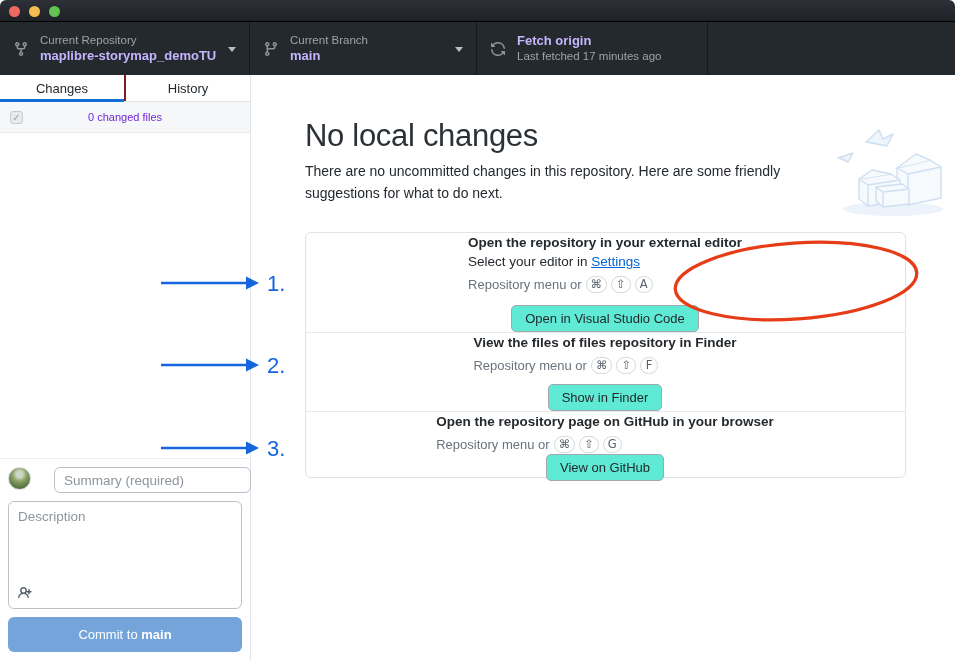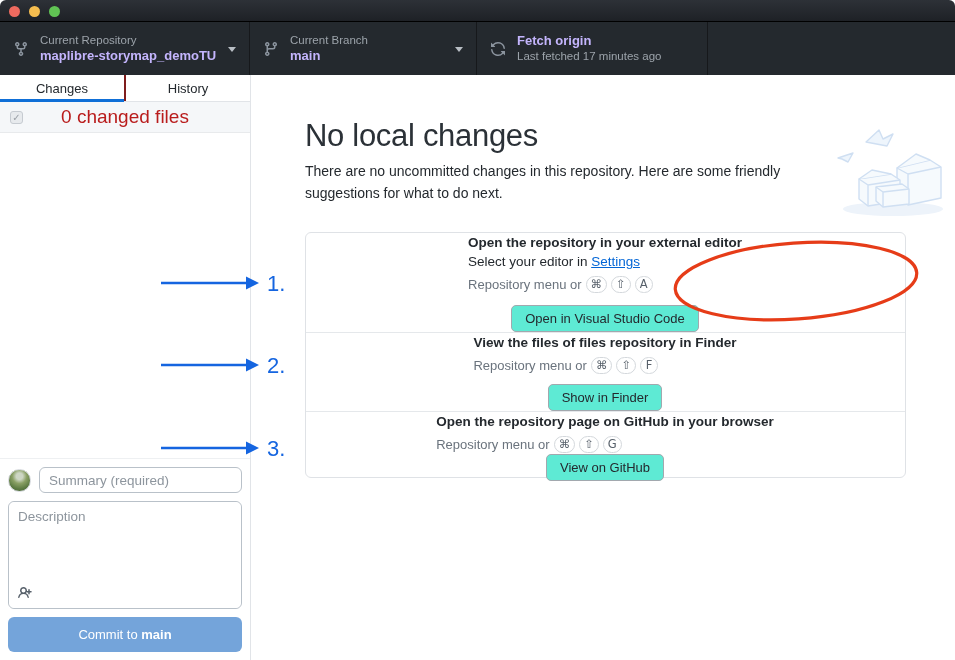--- a/index.html
+++ b/index.html
@@ -28,24 +28,24 @@
 
   
   .sidebar { position:absolute; left:0; top:75px; width:251px; bottom:0; background:#fff; border-right:1px solid #e1e4e8; }
   .tabbar { display:flex; height:27px; border-bottom:1px solid #e1e4e8; }
   .tab { flex:1; display:flex; align-items:center; justify-content:center; font-size:13px; color:#24292e; position:relative; cursor:pointer; background:#fff; }
   .tab:first-child { border-right:2px solid #7f1d1d; }
   .tab.active::after { content:""; position:absolute; left:0; right:0; bottom:-1px; height:3px; background:#0f6fd7; }
   .changed-row { position:relative; height:31px; background:#f5f7f9; border-bottom:1px solid #e8eaec; display:flex; align-items:center; }
   .checkbox { position:absolute; left:10px; width:13px; height:13px; background:#e7eaed; border:1px solid #c6cbd1; border-radius:3px;
     color:#9aa0a6; font-size:10px; line-height:11px; text-align:center; }
-  .changed-label { width:100%; text-align:center; font-size:19px; color:#b91c1c; }
+  .changed-label { width:100%; text-align:center; font-size:11px; color:#6d28d9; }
 
   .commit-form { position:absolute; left:0; right:0; bottom:0; padding:8px; border-top:1px solid #eef0f2; background:#fff; }
-  .summary-row { display:flex; align-items:center; gap:8px; }
+  .summary-row { display:flex; align-items:flex-start; gap:23px; }
   .avatar { width:23px; height:23px; border-radius:50%; flex:0 0 23px;
     background:radial-gradient(circle at 50% 30%, #cdd6c4 0 18%, #8aa065 40%, #5c7a42 70%, #47603a 100%); border:1px solid #d4d8dc; }
   .summary-input { flex:1; height:26px; border:1px solid #b9c1c9; border-radius:6px; padding:0 9px; font-size:13.5px; color:#24292e; outline:none; font-family:"Liberation Sans",sans-serif; }
   .summary-input::placeholder, .desc-textarea::placeholder { color:#8d959d; opacity:1; }
   .desc-box { position:relative; margin-top:8px; height:108px; border:1px solid #b9c1c9; border-radius:6px; background:#fff; }
   .desc-textarea { width:100%; height:100%; border:none; resize:none; border-radius:6px; padding:7px 9px; font-size:13.5px; color:#24292e; outline:none; font-family:"Liberation Sans",sans-serif; }
   .coauthor-btn { position:absolute; left:8px; bottom:7px; width:17px; height:16px; color:#57606a; cursor:pointer; background:none; border:none; padding:0; }
   .commit-btn { margin-top:8px; width:100%; height:35px; border:none; border-radius:6px; background:#74a4da; color:#fff; font-size:13px; cursor:pointer; font-family:"Liberation Sans",sans-serif; }
   .commit-btn b { font-weight:bold; }
 

